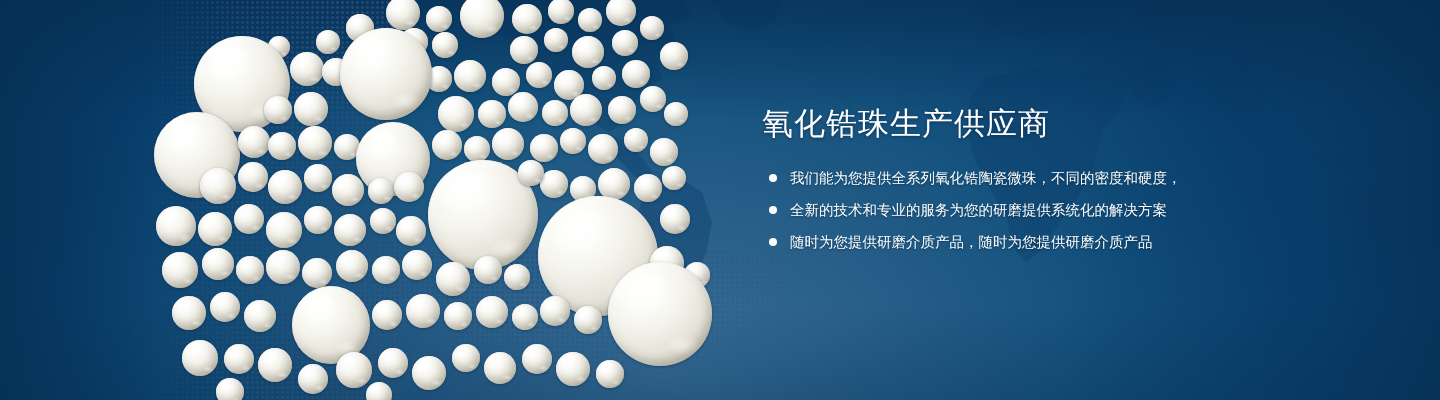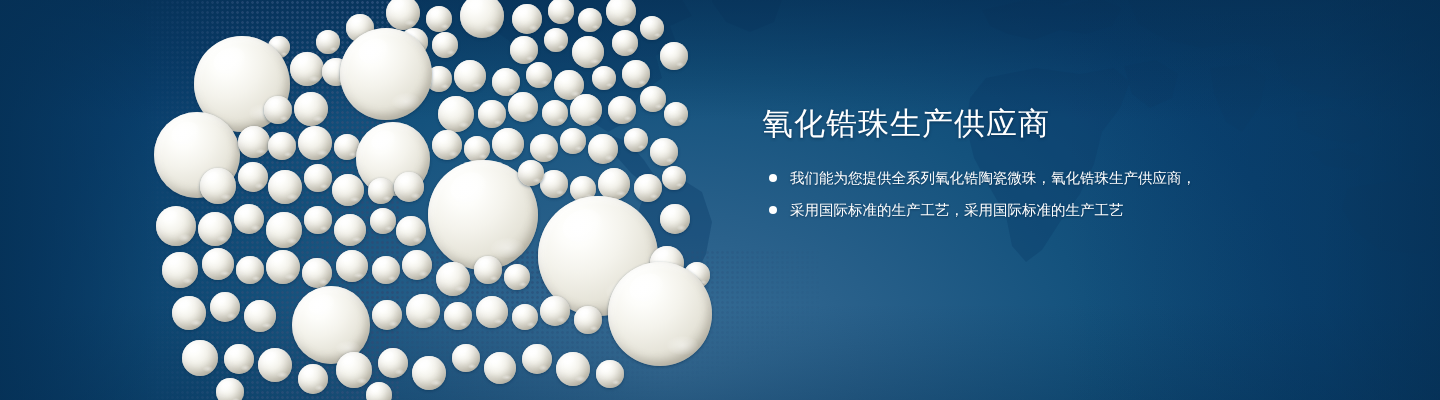--- a/index.html
+++ b/index.html
@@ -337,22 +337,26 @@
     <div class="bead" style="left:76px;top:378px;width:28px;height:28px;"></div>
     <div class="bead" style="left:226px;top:382px;width:26px;height:26px;"></div>
   </div>
 
   <div class="copy">
     <h1 class="headline">氧化锆珠生产供应商</h1>
 
     <ul class="bullets">
       <li class="bullet">
         <span class="bullet-dot"></span>
-        <span class="bullet-line">我们能为您提供全系列氧化锆陶瓷微珠，氧化锆珠生产供应商，</span>
+        <span class="bullet-line">我们能为您提供全系列氧化锆陶瓷微珠，不同的密度和硬度，</span>
       </li>
       <li class="bullet">
         <span class="bullet-dot"></span>
-        <span class="bullet-line">采用国际标准的生产工艺，采用国际标准的生产工艺</span>
+        <span class="bullet-line">全新的技术和专业的服务为您的研磨提供系统化的解决方案</span>
+      </li>
+      <li class="bullet">
+        <span class="bullet-dot"></span>
+        <span class="bullet-line">随时为您提供研磨介质产品，随时为您提供研磨介质产品</span>
       </li>
     </ul>
   </div>
 
 </div>
 
 </body></html>

